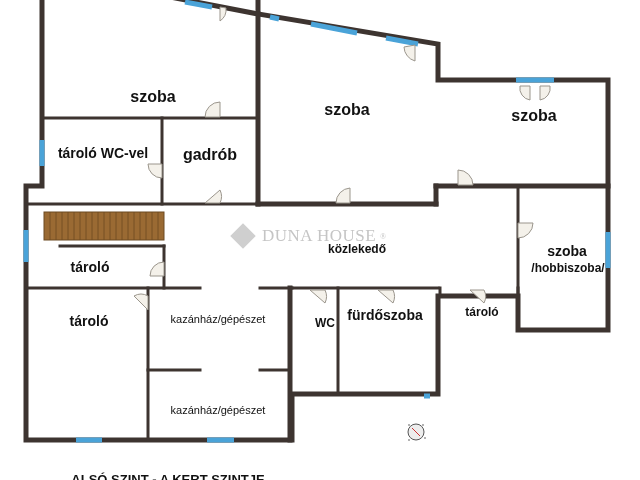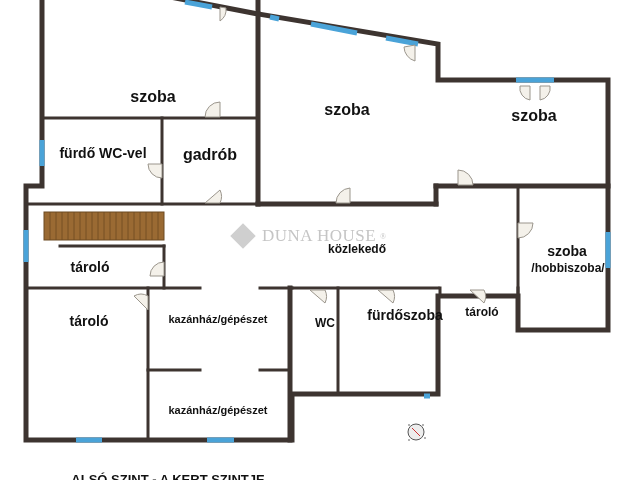--- a/index.html
+++ b/index.html
@@ -7,21 +7,21 @@
   #plan{position:absolute;left:0;top:0;width:640px;height:480px;}
   .wall{stroke:#3d3430;stroke-linecap:square;fill:none;}
   .thick{stroke-width:5;}
   .thin{stroke-width:3;}
   .win{stroke:#4aa3d8;stroke-width:5;}
   .door{fill:#f4f1ea;stroke:#9a958c;stroke-width:1;}
   .lbl{position:absolute;font-weight:bold;color:#111;white-space:nowrap;transform:translate(-50%,-50%);}
   .big{font-size:16px;}
   .mid{font-size:14px;}
   .sm{font-size:12px;text-align:right;}
-  .xs{font-size:11px;font-weight:bold;}
+  .xs{font-size:11px;font-weight:normal;}
   .wm{position:absolute;left:234px;top:226px;display:flex;align-items:center;gap:4px;color:#c5c5c5;font-family:"Liberation Serif",serif;font-size:17px;letter-spacing:0.5px;}
   .wm .diamond{width:18px;height:18px;background:#cfcfcf;transform:rotate(45deg);margin-right:6px;}
   .caption{position:absolute;left:168px;top:472px;transform:translate(-50%,0);font-size:13px;font-weight:bold;color:#111;white-space:nowrap;}
 </style>
 </head>
 <body>
 
 <svg id="plan" viewBox="0 0 640 480" xmlns="http://www.w3.org/2000/svg">
 
   <g>
@@ -121,26 +121,26 @@
 
 <div class="wm">
   <span class="diamond"></span>
   <span>DUNA HOUSE</span>
     <sup style="font-size:8px">®</sup>
 </div>
 
 <div class="lbl big" style="left:153px;top:97px;">szoba</div>
 <div class="lbl big" style="left:347px;top:110px;">szoba</div>
 <div class="lbl big" style="left:534px;top:116px;">szoba</div>
-<div class="lbl mid" style="left:103px;top:153px;">fürdő WC-vel</div>
+<div class="lbl mid" style="left:103px;top:153px;">tároló WC-vel</div>
 <div class="lbl big" style="left:210px;top:155px;text-align:center;">gadrób</div>
 <div class="lbl mid" style="left:90px;top:267px;">tároló</div>
 <div class="lbl sm" style="left:357px;top:249px;">közlekedő</div>
 <div class="lbl mid" style="left:567px;top:251px;">szoba</div>
 <div class="lbl sm" style="left:568px;top:268px;font-weight:bold;">/hobbiszoba/</div>
 <div class="lbl mid" style="left:89px;top:321px;">tároló</div>
 <div class="lbl xs" style="left:218px;top:319px;">kazánház/gépészet</div>
 <div class="lbl xs" style="left:218px;top:410px;">kazánház/gépészet</div>
 <div class="lbl sm" style="left:309px;top:323px;margin-left:16px;">WC</div>
-<div class="lbl mid" style="left:385px;top:315px;margin-left:20px;">fürdőszoba</div>
+<div class="lbl mid" style="left:385px;top:315px;">fürdőszoba</div>
 <div class="lbl sm" style="left:482px;top:312px;">tároló</div>
 
 <div class="caption">ALSÓ SZINT - A KERT SZINTJE</div>
 
 </body></html>

